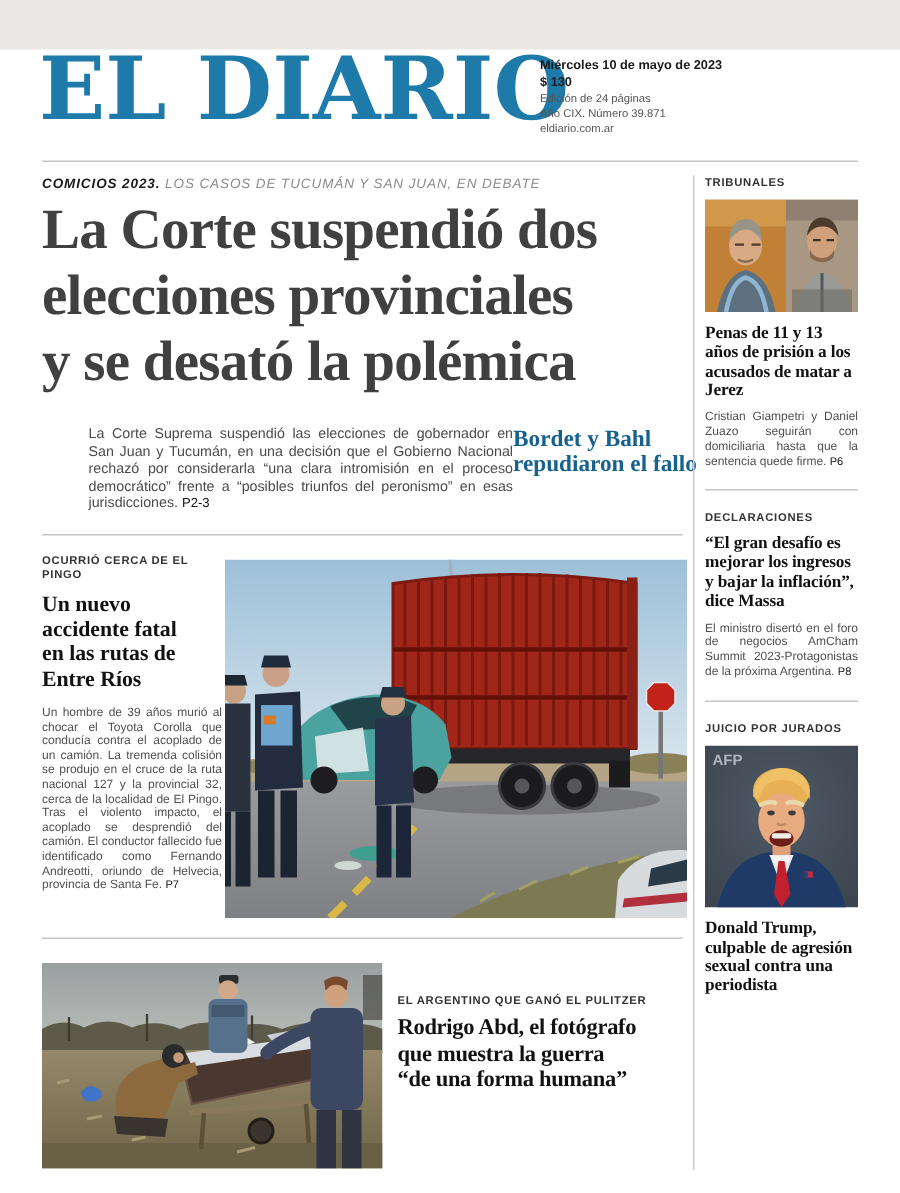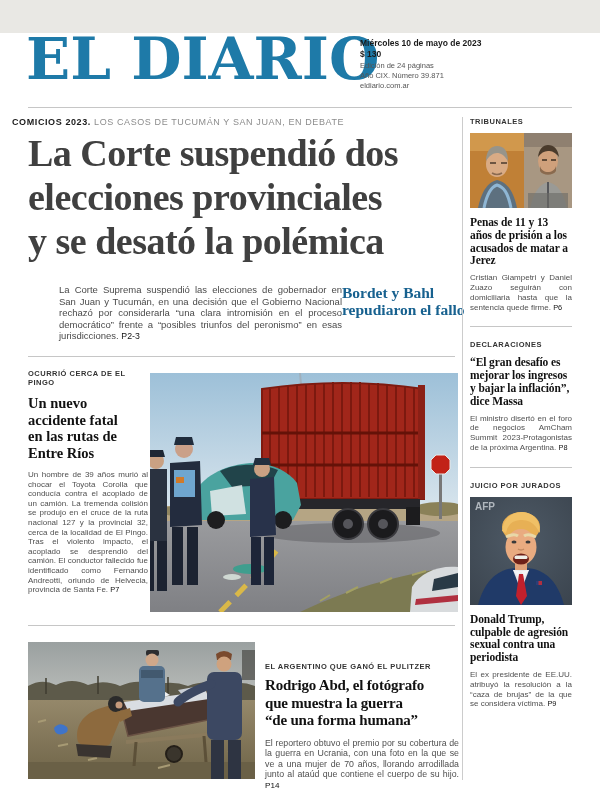--- a/index.html
+++ b/index.html
@@ -17,21 +17,21 @@
   .rule{height:1px;background:#c6c6c6;}
   .rule-main{left:28px;top:107px;width:544px;}
   .rule2{left:28px;top:356px;width:427px;}
   .rule3{left:28px;top:625px;width:427px;}
   .vline{left:462px;top:117px;width:1px;height:663px;background:#cccccc;}
   
   .kicker{font-size:9px;font-weight:bold;letter-spacing:.6px;color:#1a1a1a;}
   .kicker .gray{color:#8c8c8c;font-weight:normal;}
   .kicker-sm{font-size:7.5px;font-weight:bold;letter-spacing:.5px;color:#333;}
   
-  .kicker-main{left:12px;top:117px;}
+  .kicker-main{left:28px;top:117px;font-style:italic;}
   .headline-main{left:28px;top:131px;font-family:"Liberation Serif",serif;font-weight:bold;
                  color:#404040;font-size:38px;line-height:44px;letter-spacing:-.5px;}
   .headline-main div{white-space:nowrap;}
   .deck-row{left:28px;top:284px;width:429px;display:flex;gap:0;margin-left:31px;}
   .deck{width:283px;font-size:9.5px;line-height:11.5px;color:#4a4a4a;text-align:justify;}
   .pageref{font-weight:normal;color:#111;font-size:.92em;}
   .related{width:132px;font-family:"Liberation Serif",serif;font-weight:bold;
            color:#17618f;font-size:15.5px;line-height:17px;}
   
   .accident-col{left:28px;top:369px;width:120px;}
@@ -245,24 +245,20 @@
     </svg>
   </div>
 
   <div class="abs pulitzer-col">
     <div class="kicker-sm">EL ARGENTINO QUE GANÓ EL PULITZER</div>
     <div class="pulitzer-head">
       <div>Rodrigo Abd, el fotógrafo</div>
       <div>que muestra la guerra</div>
       <div>“de una forma humana”</div>
     </div>
-    <p class="pulitzer-body" style="margin:0">
-      <span>El reportero obtuvo el premio por su cobertura de la guerra en Ucrania, con una foto en la que se ve a una mujer de 70 años, llorando arrodillada junto al ataúd que contiene el cuerpo de su hijo.</span>
-      <span class="pageref">P14</span>
-    </p>
   </div>
 
   <div class="abs sidebar">
 
     <section>
       <div class="kicker-sm">TRIBUNALES</div>
       <svg class="sb-photo" width="102" height="75" viewBox="0 0 102 75">
         <rect x="0" y="0" width="54" height="75" fill="#c08036"></rect>
         <rect x="0" y="0" width="54" height="18" fill="#d1984c"></rect>
         <path d="M8,75 C12,56 19,49 27,47 C36,49 43,56 47,75 Z" fill="#5d707f"></path>
@@ -324,22 +320,18 @@
         <ellipse cx="44" cy="45" rx="2.5" ry="1.6" fill="#3a3a3a"></ellipse>
         <ellipse cx="58" cy="45" rx="2.5" ry="1.6" fill="#3a3a3a"></ellipse>
         <path d="M48,52 q3,2 6,0" stroke="#c08860" stroke-width="1.5" fill="none"></path>
         <ellipse cx="51" cy="62" rx="8" ry="5.5" fill="#6e2018"></ellipse>
         <rect x="44.5" y="58.5" width="13" height="3.5" rx="1.5" fill="#efefe8"></rect>
         <rect x="66" y="84" width="6" height="4" fill="#b03040"></rect>
         <rect x="66" y="84" width="2.5" height="4" fill="#2a3f78"></rect>
         <text x="5" y="13" font-size="10" font-weight="bold" fill="#c3c9cf" opacity=".85">AFP</text>
       </svg>
       <div class="sb-head">Donald Trump, culpable de agresión sexual contra una periodista</div>
-      <p class="sb-body" style="margin:0">
-        <span>El ex presidente de EE.UU. atribuyó la resolución a la “caza de brujas” de la que se considera víctima.</span>
-        <span class="pageref">P9</span>
-      </p>
     </section>
   </div>
 
   <div class="abs vline"></div>
 
 </div>
 
 </body></html>

